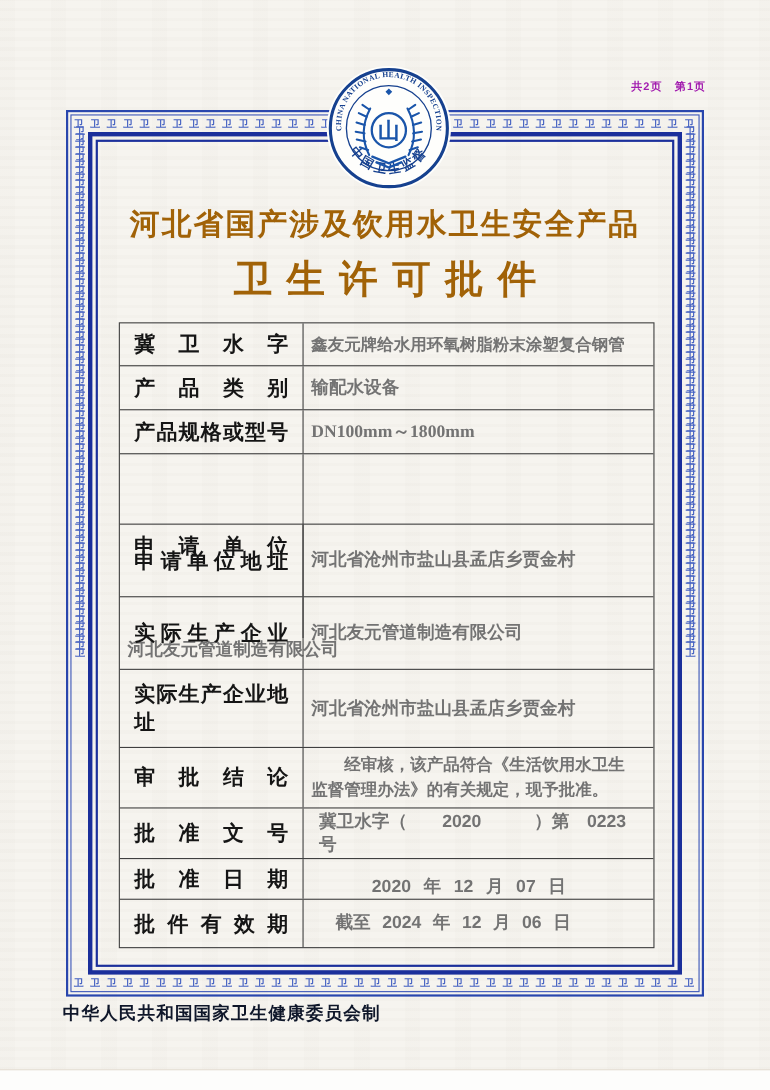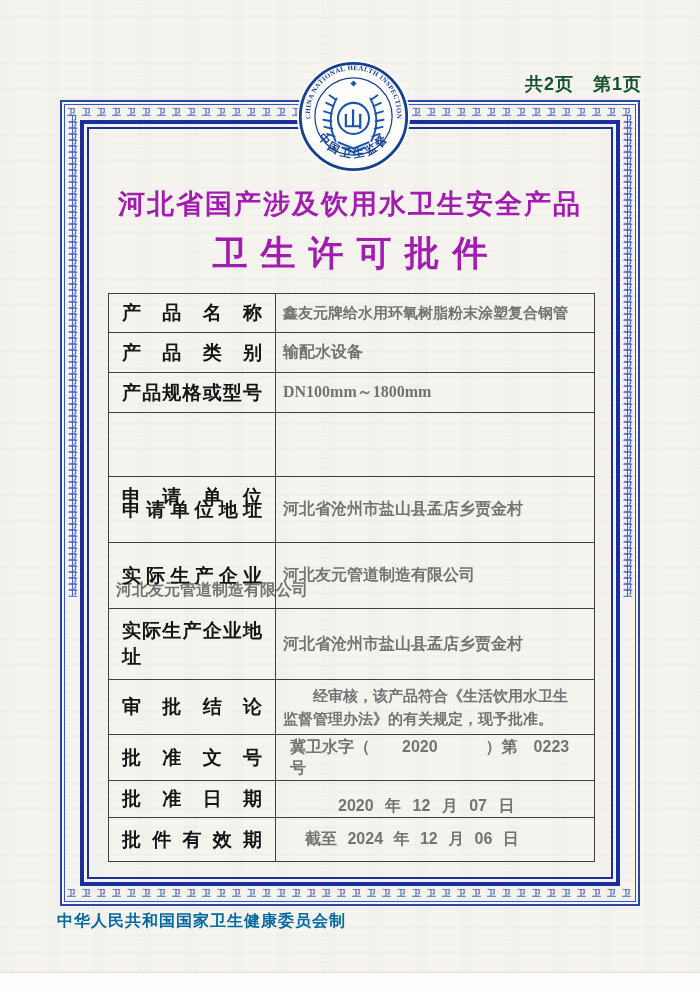--- a/index.html
+++ b/index.html
@@ -16,21 +16,21 @@
     overflow:hidden;
   }
   body::after { 
     content:""; position:absolute; left:0; right:0; bottom:0; height:18px;
     background:#fdfdfc; border-top:1px solid #e3ddd2;
   }
 
   
   .page-indicator {
     position:absolute; top:72px; right:58px;
-    font-size:18px; font-weight:bold; letter-spacing:1px; color:#14532d;
+    font-size:10px; font-weight:bold; letter-spacing:1px; color:#a21caf;
   }
 
   
   .frame { position:absolute; left:60px; top:100px; width:580px; height:806px; }
   .frame-line-outer  { position:absolute; inset:0;   border:2px solid #2946ad; }
   .frame-line-outer2 { position:absolute; inset:4px; border:1px solid #3a55b8; }
   .frame-line-inner  { position:absolute; inset:20px; border:4px solid #1b2f9b; }
   .frame-line-inner2 { position:absolute; inset:27px; border:2px solid #1b2f9b; }
   .glyph-band {
     position:absolute; overflow:hidden; color:#4763c2;
@@ -42,21 +42,21 @@
   .glyph-left   { top:7px; bottom:7px; left:6px;  width:13px; writing-mode:vertical-rl; }
   .glyph-right  { top:7px; bottom:7px; right:6px; width:13px; writing-mode:vertical-rl; }
 
   
   .logo { position:absolute; left:297px; top:60px; width:113px; height:113px;
           border-radius:50%; background:#fefefc; }
   .logo svg { display:block; width:113px; height:113px; }
 
   
   .title-block { position:absolute; left:82px; top:186px; width:536px; text-align:center;
-                 font-family:"Liberation Serif", serif; color:#a21caf; }
+                 font-family:"Liberation Serif", serif; color:#a16207; }
   .title-line1 { font-size:27px; font-weight:bold; letter-spacing:2px; }
   .title-line2 { margin-top:8px; font-size:35px; font-weight:bold; letter-spacing:13px; text-indent:13px; }
 
   
   .cert-table {
     position:absolute; left:108px; top:293px; width:487px;
     border:1px solid #3f3f3f; background:transparent;
   }
   .row { display:flex; border-bottom:1px solid #3f3f3f; }
   .row:last-child { border-bottom:none;gap:20px; }
@@ -83,21 +83,21 @@
   .r7 { height:55px; }
   .r7 .cell-value { font-size:15px; line-height:1.55; padding-right:12px; }
   .r7 .cell-value p { text-indent:2em; margin:0; }
   .r8 { height:46px; } .r8 .cell-value { padding-left:14px; }
   .r9 { height:37px; } .r9 .cell-value { padding-left:62px; word-spacing:7px;align-items:flex-end; }
   .r10 { height:43px; } .r10 .cell-value { padding-left:9px; word-spacing:6px; }
 
   
   .footer-issuer {
     position:absolute; left:57px; top:911px;
-    font-size:16px; font-weight:bold; letter-spacing:1px; color:#0369a1;
+    font-size:16px; font-weight:bold; letter-spacing:1px; color:#0f172a;
   }
 </style>
 </head>
 <body>
 
 <div class="page-indicator">共2页　第1页</div>
 
 <div class="frame">
   <div class="frame-line-outer"></div>
   <div class="frame-line-outer2"></div>
@@ -153,21 +153,21 @@
 
 <div class="title-block">
   <div class="title-line1">河北省国产涉及饮用水卫生安全产品</div>
   <div class="title-line2">卫生许可批件</div>
 </div>
 
 <div class="cert-table">
 
   <div class="row r0">
     <div class="cell-label">
-        <span>产品名称</span>
+        <span>冀卫水字</span>
       </div>
     <div class="cell-value">
         <span>鑫友元牌给水用环氧树脂粉末涂塑复合钢管</span>
       </div>
   </div>
 
   <div class="row r1">
     <div class="cell-label">
         <span>产品类别</span>
       </div>

